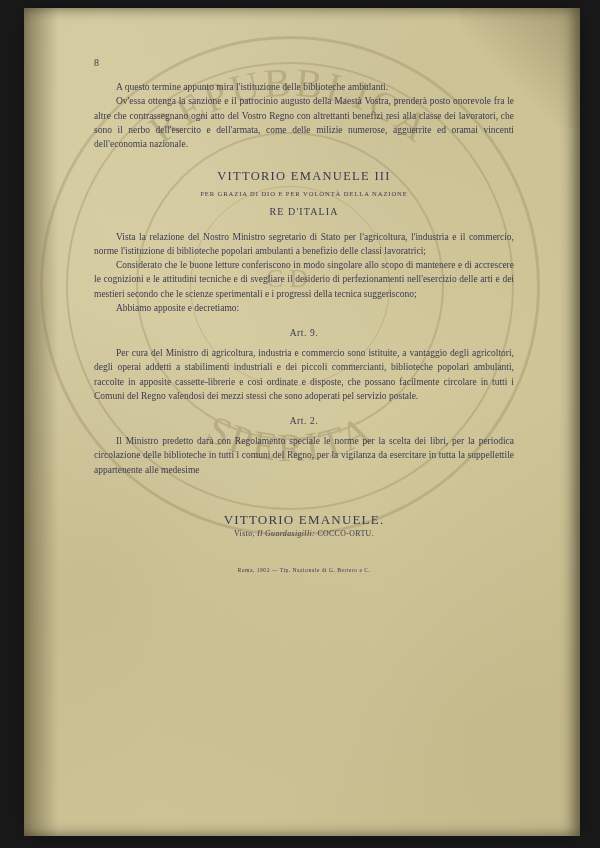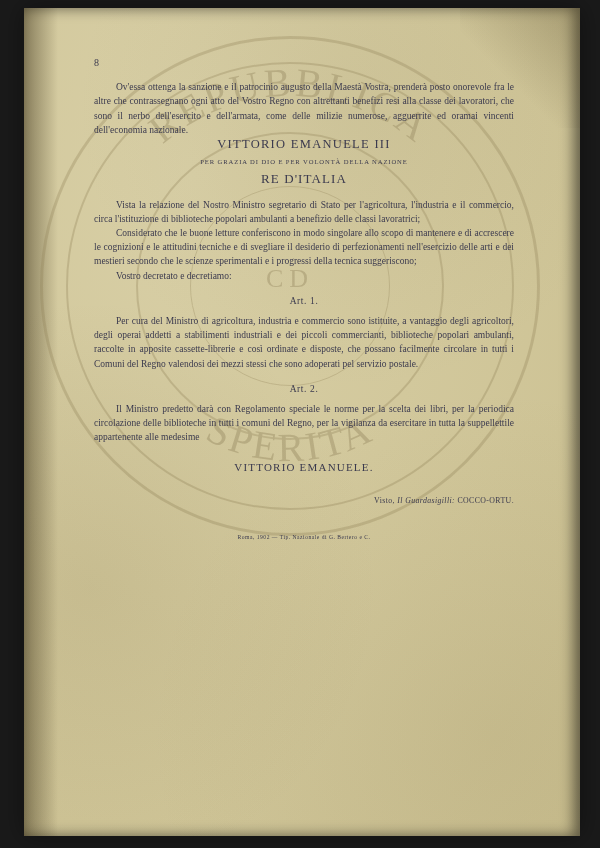--- a/index.html
+++ b/index.html
@@ -104,58 +104,58 @@
   p.para {
     margin: 0 0 0 0;
     text-indent: 22px;
     text-align: justify;
   }
   .blockgap { height: 11px; }
   .king {
     text-align: center;
     font-size: 12.5px;
     letter-spacing: 1.3px;
+    margin-top: 18px;
   }
   .kingsub {
     text-align: center;
     font-size: 6.6px;
     letter-spacing: 0.9px;
     margin-top: 4px;
   }
   .kingsub2 {
     text-align: center;
-    font-size: 13px;
+    font-size: 10px;
     letter-spacing: 1.1px;
     margin-top: 3px;
     margin-bottom: 11px;
   }
   .artnum {
     text-align: center;
     font-size: 9.5px;
     letter-spacing: 0.6px;
     margin: 11px 0 6px 0;
   }
   .signature {
     text-align: center;
-    font-size: 11px;
+    font-size: 13px;
     letter-spacing: 1.2px;
-    margin-top: 4px;
+    margin-top: 25px;
   }
   .countersign {
     text-align: right;
     font-size: 9px;
     letter-spacing: 0.8px;
     margin-top: 10px;
     padding-right: 24px;
   }
   .visto {
-    margin-top: 20px;
     font-size: 7.8px;
     letter-spacing: 0.4px;
-    text-align: right;
+    text-align: center;
     text-indent: 0;
   }
   .visto i { font-style: italic; }
   .colophon {
     margin-top: 22px;
     text-align: center;
     font-size: 5.6px;
     letter-spacing: 0.5px;
   }
   .datal {
@@ -198,31 +198,32 @@
       </svg>
       <div class="wmcenter">CD</div>
     </div>
 
     <div id="grain"></div>
 
     <div id="content">
 
       <div class="pagenum">8</div>
 
+      <p class="para">A questo termine appunto mira l'istituzione delle biblioteche ambulanti.</p>
       <p class="para">Ov'essa ottenga la sanzione e il patrocinio augusto della Maestà Vostra, prenderà posto onorevole fra le altre che contrassegnano ogni atto del Vostro Regno con altrettanti benefizi resi alla classe dei lavoratori, che sono il nerbo dell'esercito e dell'armata, come delle milizie numerose, agguerrite ed oramai vincenti dell'economia nazionale.</p>
 
       <div class="king">VITTORIO EMANUELE III</div>
       <div class="kingsub">PER GRAZIA DI DIO E PER VOLONTÀ DELLA NAZIONE</div>
       <div class="kingsub2">RE D'ITALIA</div>
 
-      <p class="para">Vista la relazione del Nostro Ministro segretario di Stato per l'agricoltura, l'industria e il commercio, circa l'istituzione di biblioteche popolari ambulanti a benefizio delle classi lavoratrici;</p>
+      <p class="para">Vista la relazione del Nostro Ministro segretario di Stato per l'agricoltura, l'industria e il commercio, norme l'istituzione di biblioteche popolari ambulanti a benefizio delle classi lavoratrici;</p>
       <p class="para">Considerato che le buone letture conferiscono in modo singolare allo scopo di mantenere e di accrescere le cognizioni e le attitudini tecniche e di svegliare il desiderio di perfezionamenti nell'esercizio delle arti e dei mestieri secondo che le scienze sperimentali e i progressi della tecnica suggeriscono;</p>
-      <p class="para">Vostro decretato e decretiamo:</p>
-
-      <div class="artnum">Art. 1.</div>
+      <p class="para">Abbiamo apposite e decretiamo:</p>
+
+      <div class="artnum">Art. 9.</div>
       <p class="para">Per cura del Ministro di agricoltura, industria e commercio sono istituite, a vantaggio degli agricoltori, degli operai addetti a stabilimenti industriali e dei piccoli commercianti, biblioteche popolari ambulanti, raccolte in apposite cassette-librerie e così ordinate e disposte, che possano facilmente circolare in tutti i Comuni del Regno valendosi dei mezzi stessi che sono adoperati pel servizio postale.</p>
 
       <div class="artnum">Art. 2.</div>
       <p class="para">Il Ministro predetto darà con Regolamento speciale le norme per la scelta dei libri, per la periodica circolazione delle biblioteche in tutti i comuni del Regno, per la vigilanza da esercitare in tutta la suppellettile appartenente alle medesime</p>
 
       <div class="blockgap"></div>
 
 
       <div class="signature">VITTORIO EMANUELE.</div>
 

